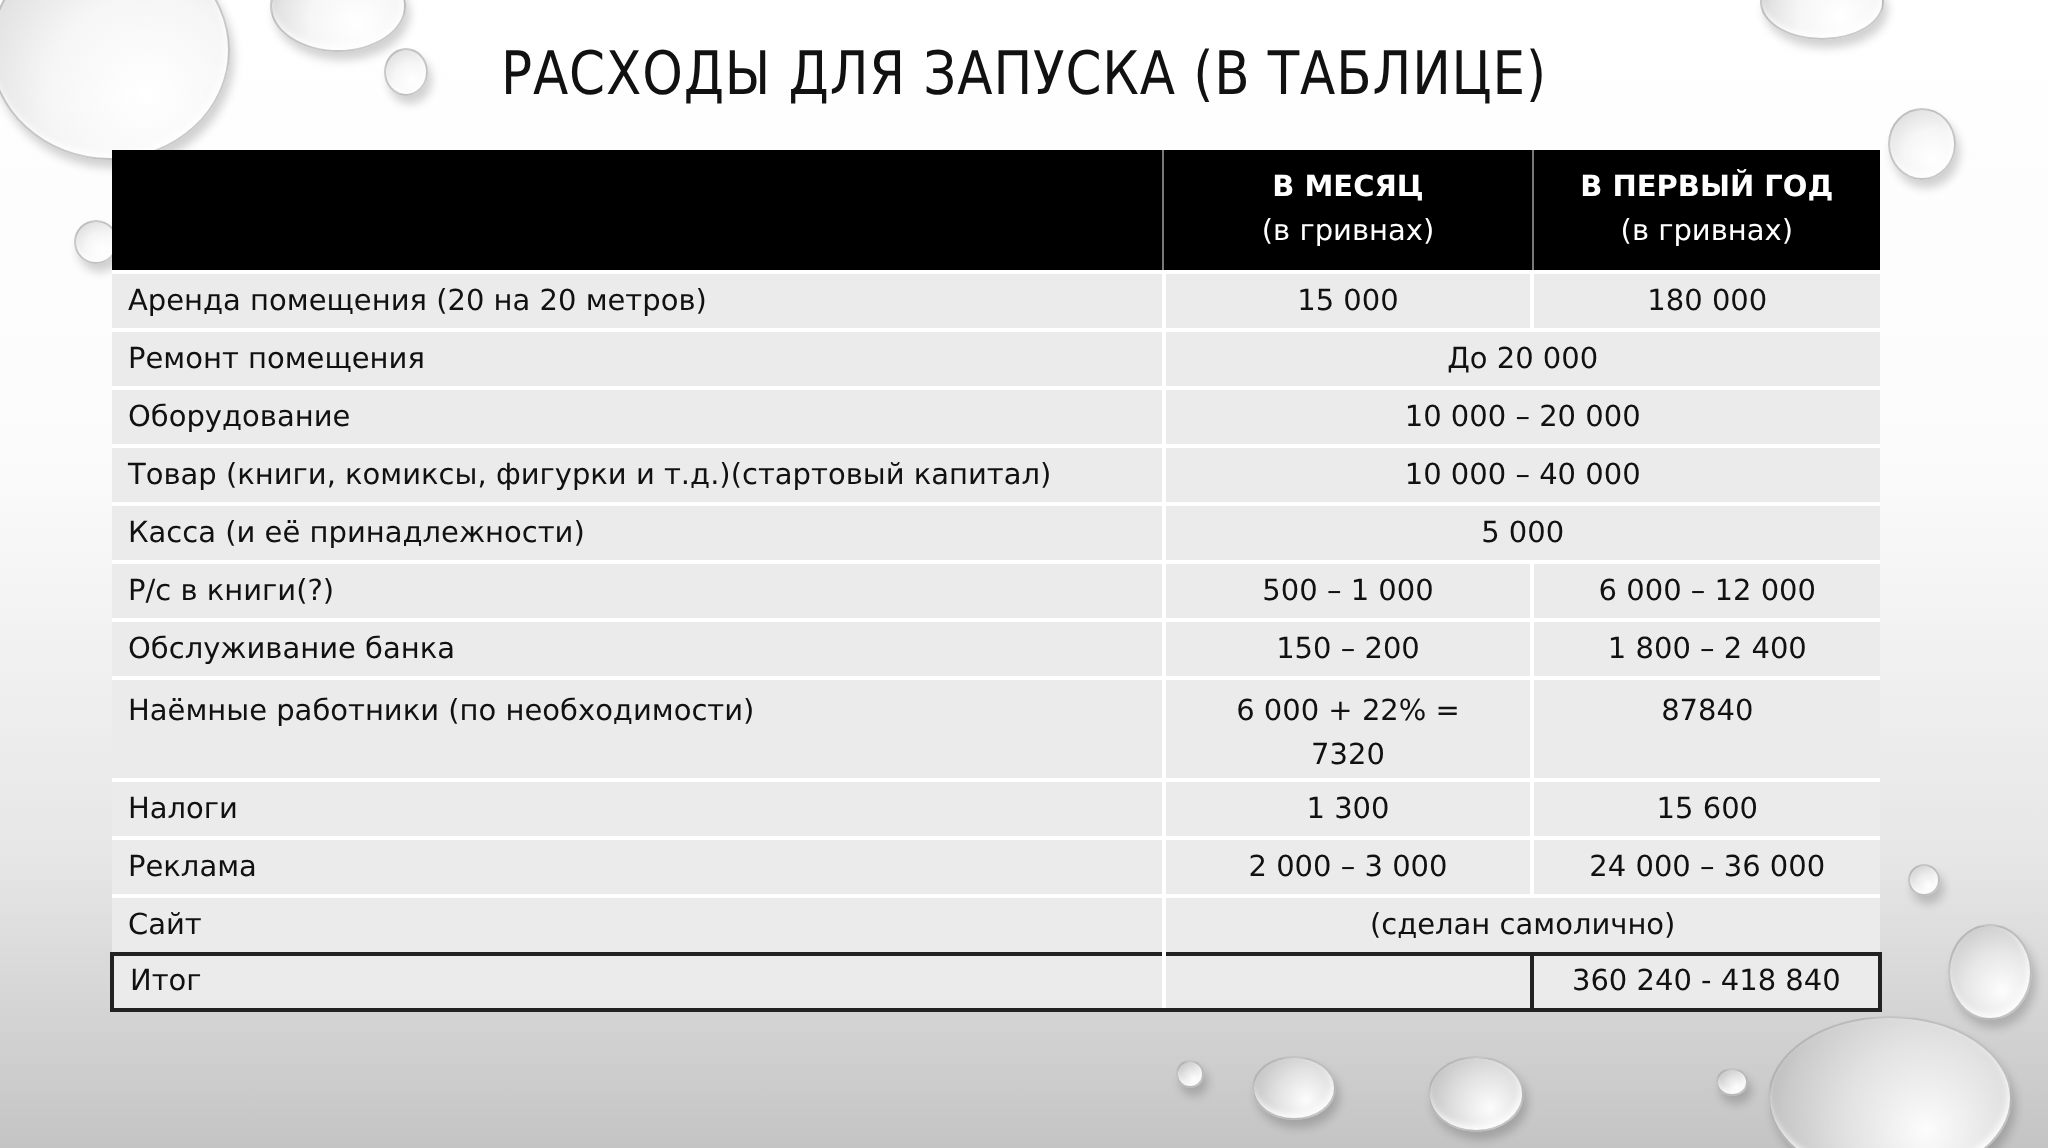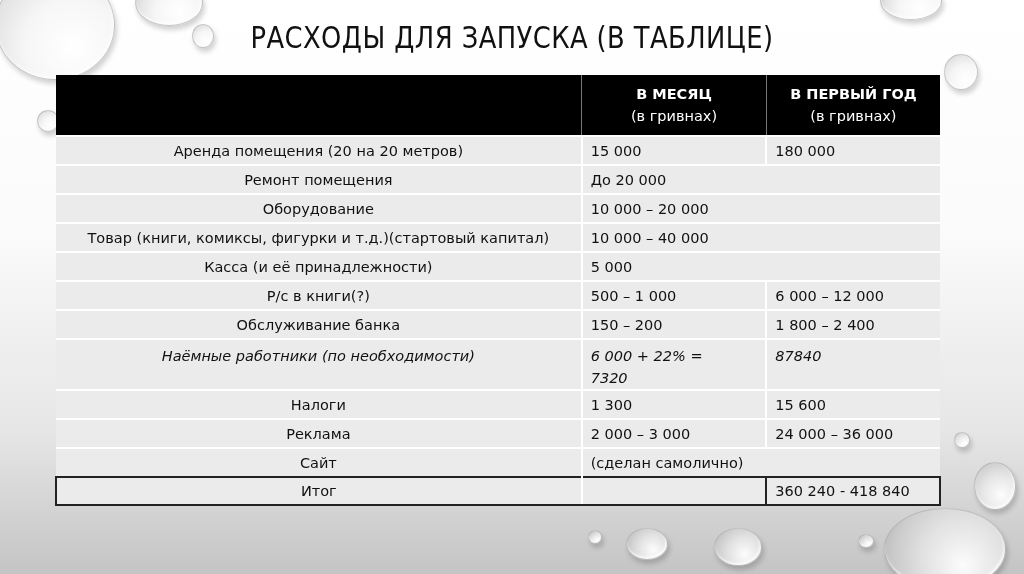--- a/index.html
+++ b/index.html
@@ -61,23 +61,23 @@
     table.costs th:first-child { border-left: none; }
     table.costs th .sub { font-weight: normal; display: block; }
     table.costs td {
       background: #ebebeb;
       border-top: 2px solid #ffffff;
       border-left: 2px solid #ffffff;
       height: 27px;
       padding: 0 8px;
       vertical-align: middle;
     }
-    table.costs td:first-child { border-left: none; text-align: center; }
-    table.costs td.num { text-align: left; }
-    table.costs tr.tall td { height: 44px; vertical-align: top; padding-top: 5px; line-height: 22px; font-style: italic; }
+    table.costs td:first-child { border-left: none; }
+    table.costs td.num { text-align: center; }
+    table.costs tr.tall td { height: 44px; vertical-align: top; padding-top: 5px; line-height: 22px; }
     table.costs tr.total td {
       border-top: 2px solid #222;
       border-bottom: 2px solid #222;
       height: 26px;
       margin-top: 40px;
     }
     table.costs tr.total td:first-child { border-left: 2px solid #222; }
     table.costs tr.total td.total-value { border-left: 2px solid #222; border-right: 2px solid #222; }
   </style>
 </head>

